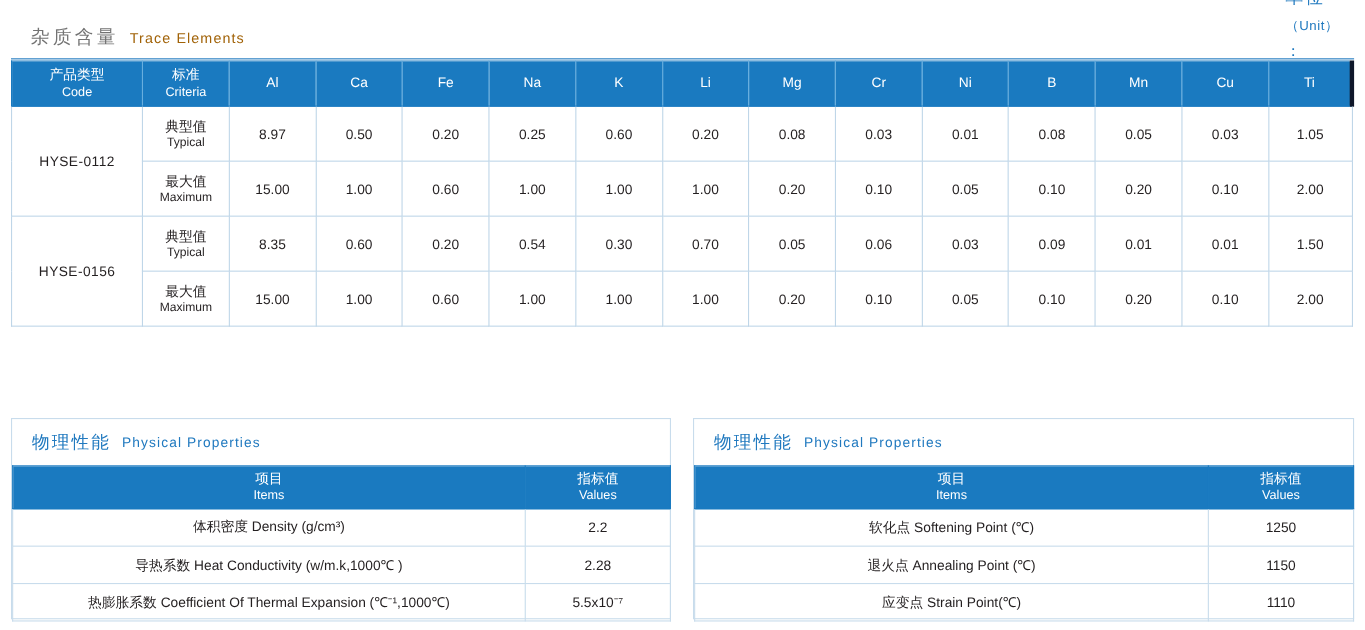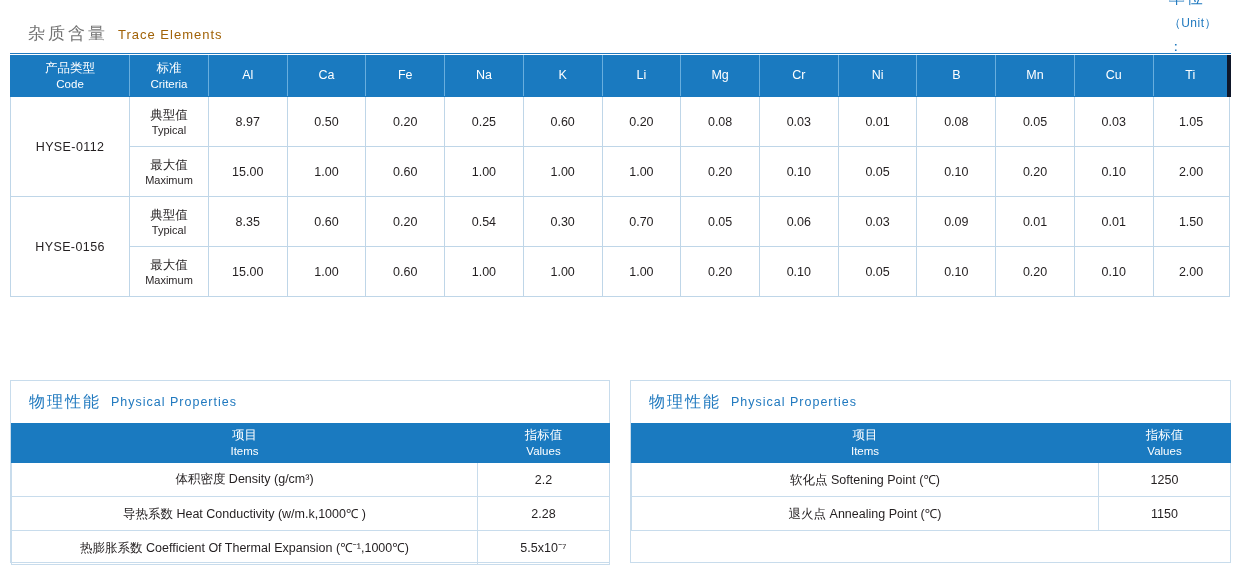--- a/index.html
+++ b/index.html
@@ -365,17 +365,21 @@
       </thead>
       <tbody>
         <tr>
           <td class="item">软化点 Softening Point (℃)</td>
           <td>1250</td>
         </tr>
         <tr>
           <td class="item">退火点 Annealing Point (℃)</td>
           <td>1150</td>
         </tr>
+        <tr>
+          <td class="item">应变点 Strain Point(℃)</td>
+          <td>1110</td>
+        </tr>
       </tbody>
     </table>
   </div>
 
 </div>
 
 </body></html>

